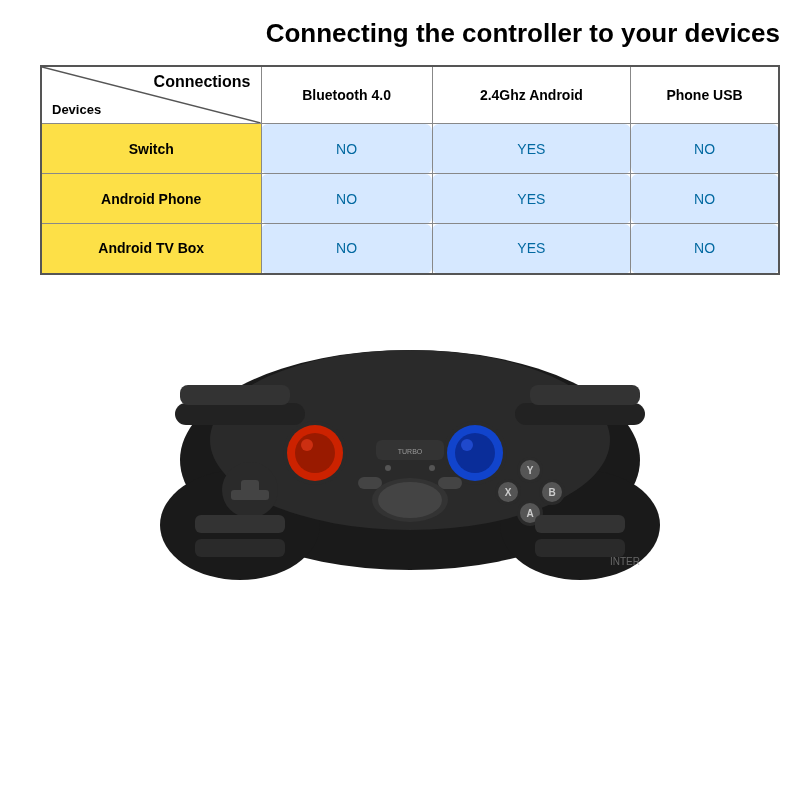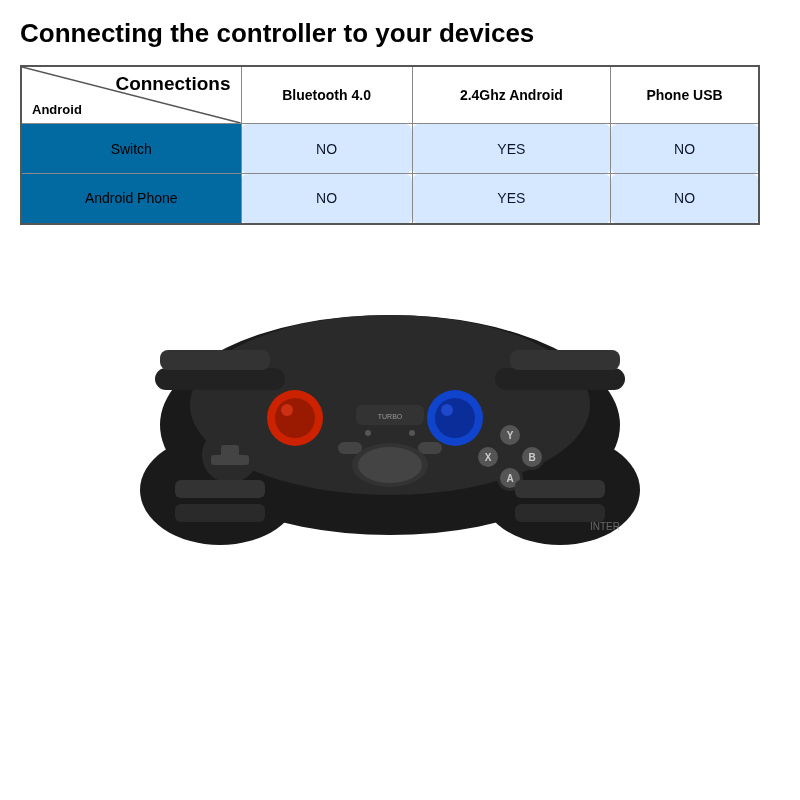--- a/index.html
+++ b/index.html
@@ -10,21 +10,21 @@
       font-family: Arial, sans-serif;
       overflow: hidden;
     }
 
     .page-container {
       width: 800px;
       height: 578px;
       background: #fff;
       display: flex;
       flex-direction: column;
-      align-items: flex-start;
+      align-items: flex-end;
       padding: 18px 20px 0 20px;
     }
 
     .page-title {
       font-size: 26px;
       font-weight: bold;
       text-align: center;
       color: #000;
       margin-bottom: 16px;
     }
@@ -62,21 +62,21 @@
     .header-devices-inner {
       position: relative;
       width: 100%;
       height: 56px;
     }
 
     .connections-label {
       position: absolute;
       top: 6px;
       right: 10px;
-      font-size: 19px;
+      font-size: 16px;
       font-weight: bold;
     }
 
     .devices-label {
       position: absolute;
       bottom: 6px;
       left: 10px;
       font-size: 13px;
       font-weight: bold;
     }
@@ -89,31 +89,31 @@
       pointer-events: none;
     }
 
     
     .data-row td {
       height: 50px;
       font-size: 14px;
     }
 
     .device-cell {
-      background: #0369a1;
-      font-weight: normal;
+      background: #fde047;
+      font-weight: bold;
       font-size: 14px;
       width: 220px;
       color: #000;
     }
 
     .value-cell {
       background: #d6e8ff;
       font-size: 14px;
-      color: #0f172a;
+      color: #0369a1;
       border-radius: 7px;
     }
 
     
     .controller-area {
       width: 740px;
       height: 330px;
       margin-top: 10px;
       display: flex;
       align-items: center;
@@ -136,41 +136,47 @@
 
   <table class="compat-table">
     <thead>
       <tr class="header-row">
         <th class="header-devices-cell">
           <div class="header-devices-inner">
             <svg class="diagonal-line" viewBox="0 0 220 56" preserveAspectRatio="none">
               <line x1="0" y1="0" x2="220" y2="56" stroke="#555" stroke-width="1.5"></line>
             </svg>
             <span class="connections-label">Connections</span>
-            <span class="devices-label">Android</span>
+            <span class="devices-label">Devices</span>
           </div>
         </th>
         <th>Bluetooth 4.0</th>
         <th>2.4Ghz Android</th>
         <th>Phone USB</th>
       </tr>
     </thead>
     <tbody id="table-body">
     <tr class="data-row">
           <td class="device-cell">Switch</td>
           <td class="value-cell">NO</td>
           <td class="value-cell">YES</td>
           <td class="value-cell">NO</td>
         </tr>
         <tr class="data-row">
           <td class="device-cell">Android Phone</td>
           <td class="value-cell">NO</td>
           <td class="value-cell">YES</td>
           <td class="value-cell">NO</td>
         </tr>
+        <tr class="data-row">
+          <td class="device-cell">Android TV Box</td>
+          <td class="value-cell">NO</td>
+          <td class="value-cell">YES</td>
+          <td class="value-cell">NO</td>
+        </tr>
       </tbody>
   </table>
 
   <div class="controller-area">
     <svg class="controller-svg" viewBox="0 0 580 300" xmlns="http://www.w3.org/2000/svg">
 
       <ellipse cx="290" cy="175" rx="230" ry="110" fill="#1a1a1a"></ellipse>
 
       <ellipse cx="120" cy="240" rx="80" ry="55" fill="#1a1a1a"></ellipse>
 

